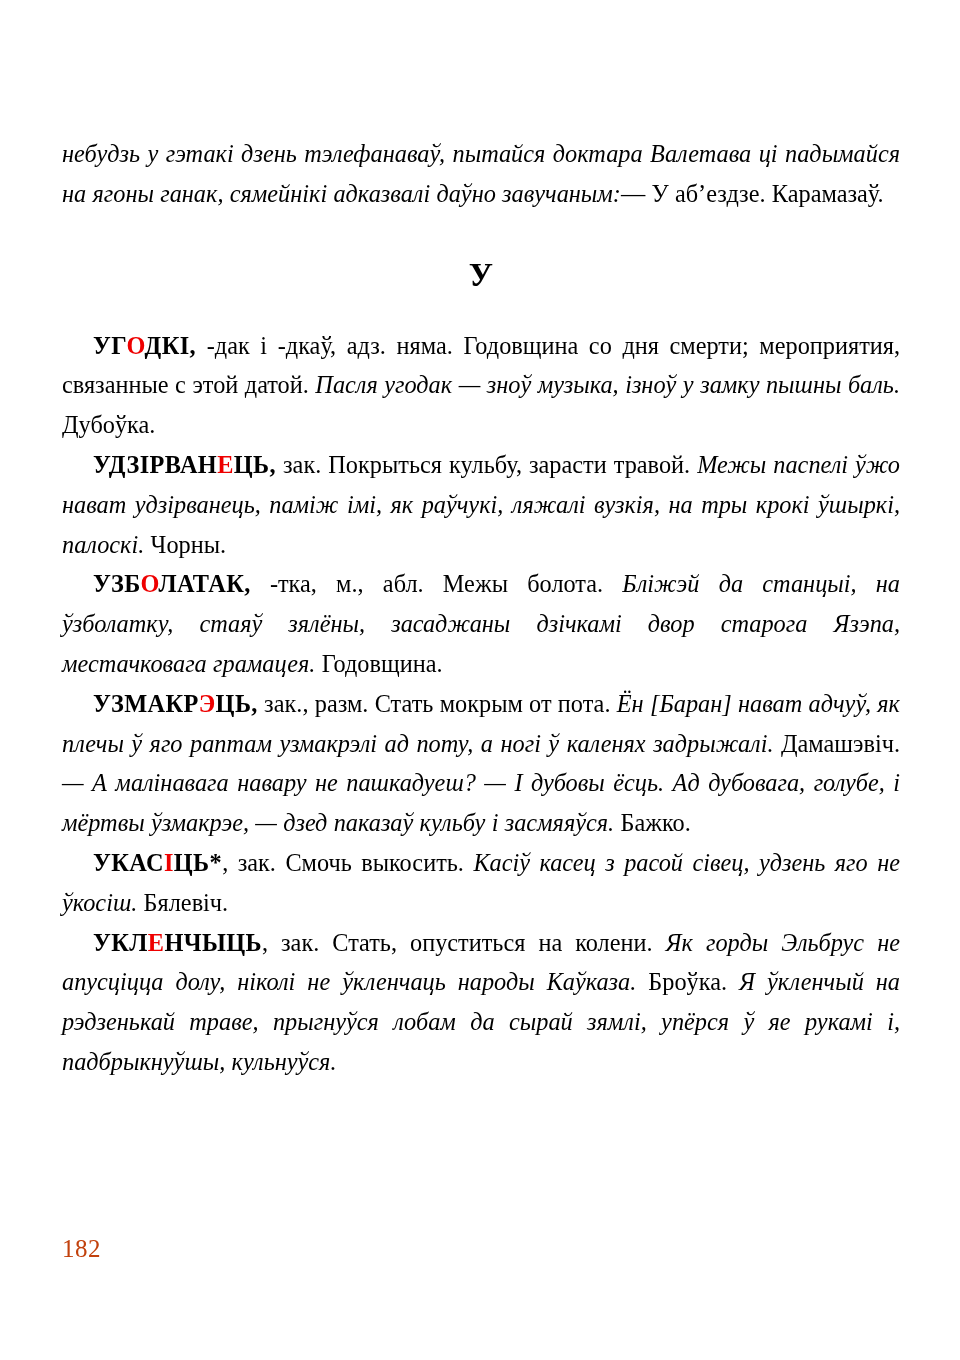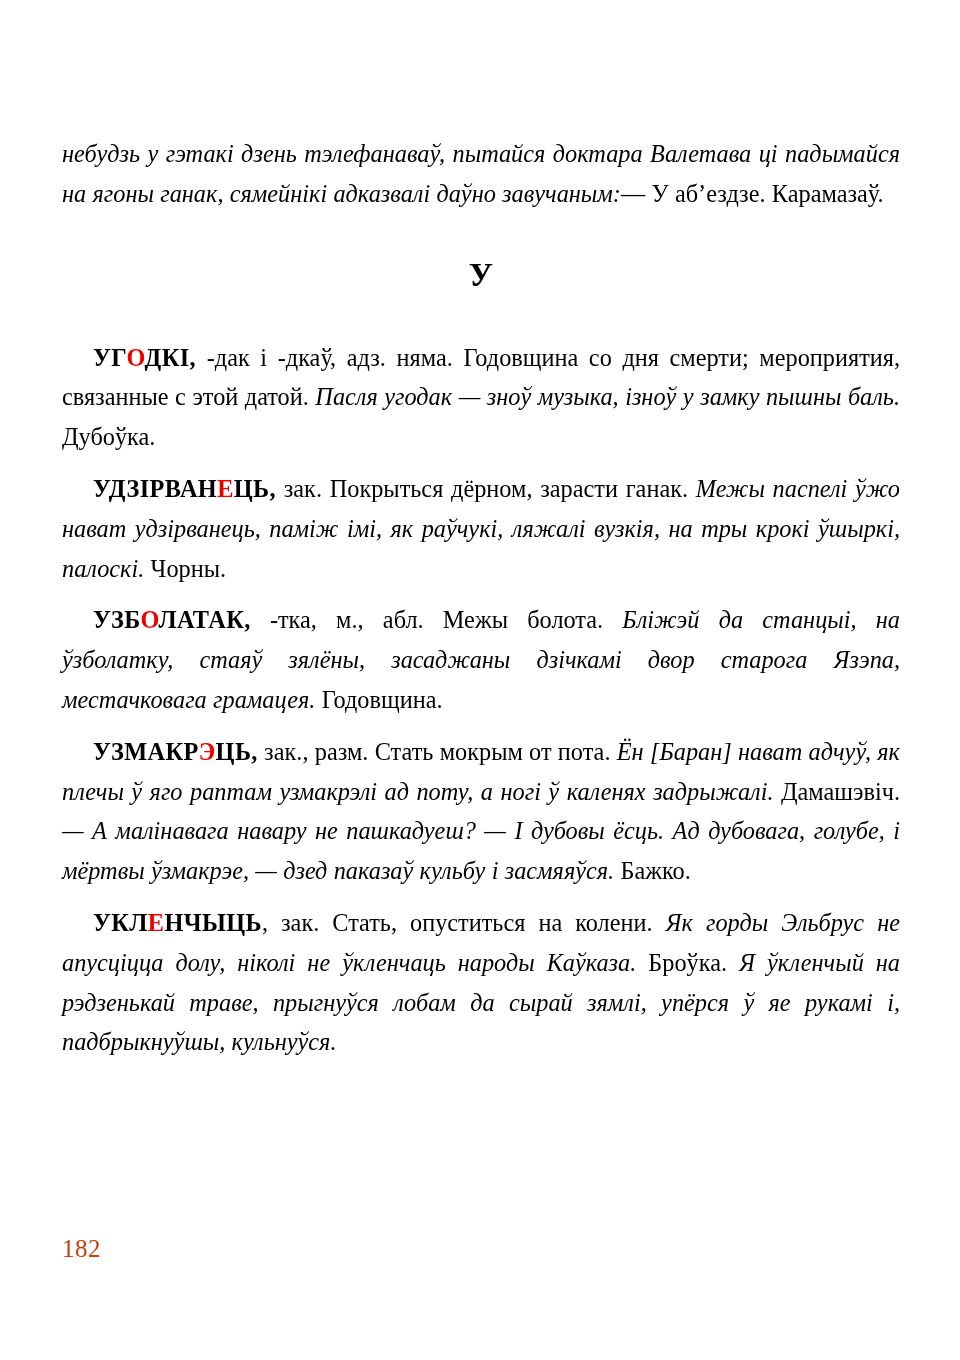--- a/index.html
+++ b/index.html
@@ -42,21 +42,20 @@
     letter-spacing: 0;
     word-spacing: 0.2px;
   }
 
   .para.carry {
     text-indent: 0;
   }
 
   .para.entry {
     text-indent: 31px;
-    margin-top: 12px;
   }
 
   
   .it {
     font-style: italic;
   }
 
   
   .rm {
     font-style: normal;
@@ -119,27 +118,28 @@
   <div class="text-column">
 
     <p class="para carry"><span class="it">небудзь у гэтакі дзень тэлефанаваў, пытайся доктара Валетава ці падымайся на ягоны ганак, сямейнікі адказвалі даўно завучаным:</span><span class="rm">— У аб’ездзе. Карамазаў.</span></p>
 
     <div class="spacer-top" style="position:relative;">
       <div class="section-letter" style="top:42px;">У</div>
     </div>
 
     <p class="para entry"><span class="hw"><span>УГ</span><span class="stress">О</span><span>ДКІ,</span></span><span class="rm"> -дак і -дкаў, адз. няма. </span><span class="rm">Годовщина со дня смерти; мероприятия, связанные с этой датой. </span><span class="it">Пасля угодак — зноў музыка, ізноў у замку пышны баль.</span><span class="rm"> Дубоўка.</span></p>
 
-    <p class="para entry"><span class="hw"><span>УДЗІРВАН</span><span class="stress">Е</span><span>ЦЬ,</span></span><span class="rm"> зак. </span><span class="rm">Покрыться дёрном, зарасти ганак. </span><span class="it">Межы паспелі ўжо нават удзірванець, паміж імі, як раўчукі, ляжалі вузкія, на тры крокі ўшыркі, палоскі.</span><span class="rm"> Чорны.</span></p>
+    <p class="para entry"><span class="hw"><span>УДЗІРВАН</span><span class="stress">Е</span><span>ЦЬ,</span></span><span class="rm"> зак. </span><span class="rm">Покрыться кульбу, зарасти травой. </span><span class="it">Межы паспелі ўжо нават удзірванець, паміж імі, як раўчукі, ляжалі вузкія, на тры крокі ўшыркі, палоскі.</span><span class="rm"> Чорны.</span></p>
 
 
     <p class="para entry"><span class="hw"><span>УЗБ</span><span class="stress">О</span><span>ЛАТАК,</span></span><span class="rm"> -тка, м., </span><span class="lbl">абл.</span><span class="rm"> Межы болота. </span><span class="it">Бліжэй да станцыі, на ўзболатку, стаяў зялёны, засаджаны дзічкамі двор старога Язэпа, местачковага грамацея.</span><span class="rm"> Годовщина.</span></p>
 
     <p class="para entry"><span class="hw"><span>УЗМАКР</span><span class="stress">Э</span><span>ЦЬ,</span></span><span class="rm"> зак., </span><span class="lbl">разм.</span><span class="rm"> Стать мокрым от пота. </span><span class="it">Ён [Баран] нават адчуў, як плечы ў яго раптам узмакрэлі ад поту, а ногі ў каленях задрыжалі.</span><span class="rm"> Дамашэвіч.</span><span class="it"> — А малінавага навару не пашкадуеш? — І дубовы ёсць. Ад дубовага, голубе, і мёртвы ўзмакрэе, — дзед паказаў кульбу і засмяяўся.</span><span class="rm"> Бажко.</span></p>
 
+    <p class="para entry"><span class="hw"><span>УКАС</span><span class="stress">І</span><span>ЦЬ</span><span class="star">*</span></span><span class="rm">, зак. </span><span class="rm">Смочь выкосить. </span><span class="it">Касіў касец з расой сівец, удзень яго не ўкосіш.</span><span class="rm"> Бялевіч.</span></p>
 
     <p class="para entry"><span class="hw"><span>УКЛ</span><span class="stress">Е</span><span>НЧЫЦЬ</span></span><span class="rm">, зак. </span><span class="rm">Стать, опуститься на колени. </span><span class="it">Як горды Эльбрус не апусціцца долу, ніколі не ўкленчаць народы Каўказа.</span><span class="rm"> Броўка.</span><span class="it"> Я ўкленчый на рэдзенькай траве, прыгнуўся лобам да сырай зямлі, упёрся ў яе рукамі і, падбрыкнуўшы, кульнуўся.</span></p>
 
   </div>
 
   <div class="folio">182</div>
 
 </div>
 
 </body></html>

